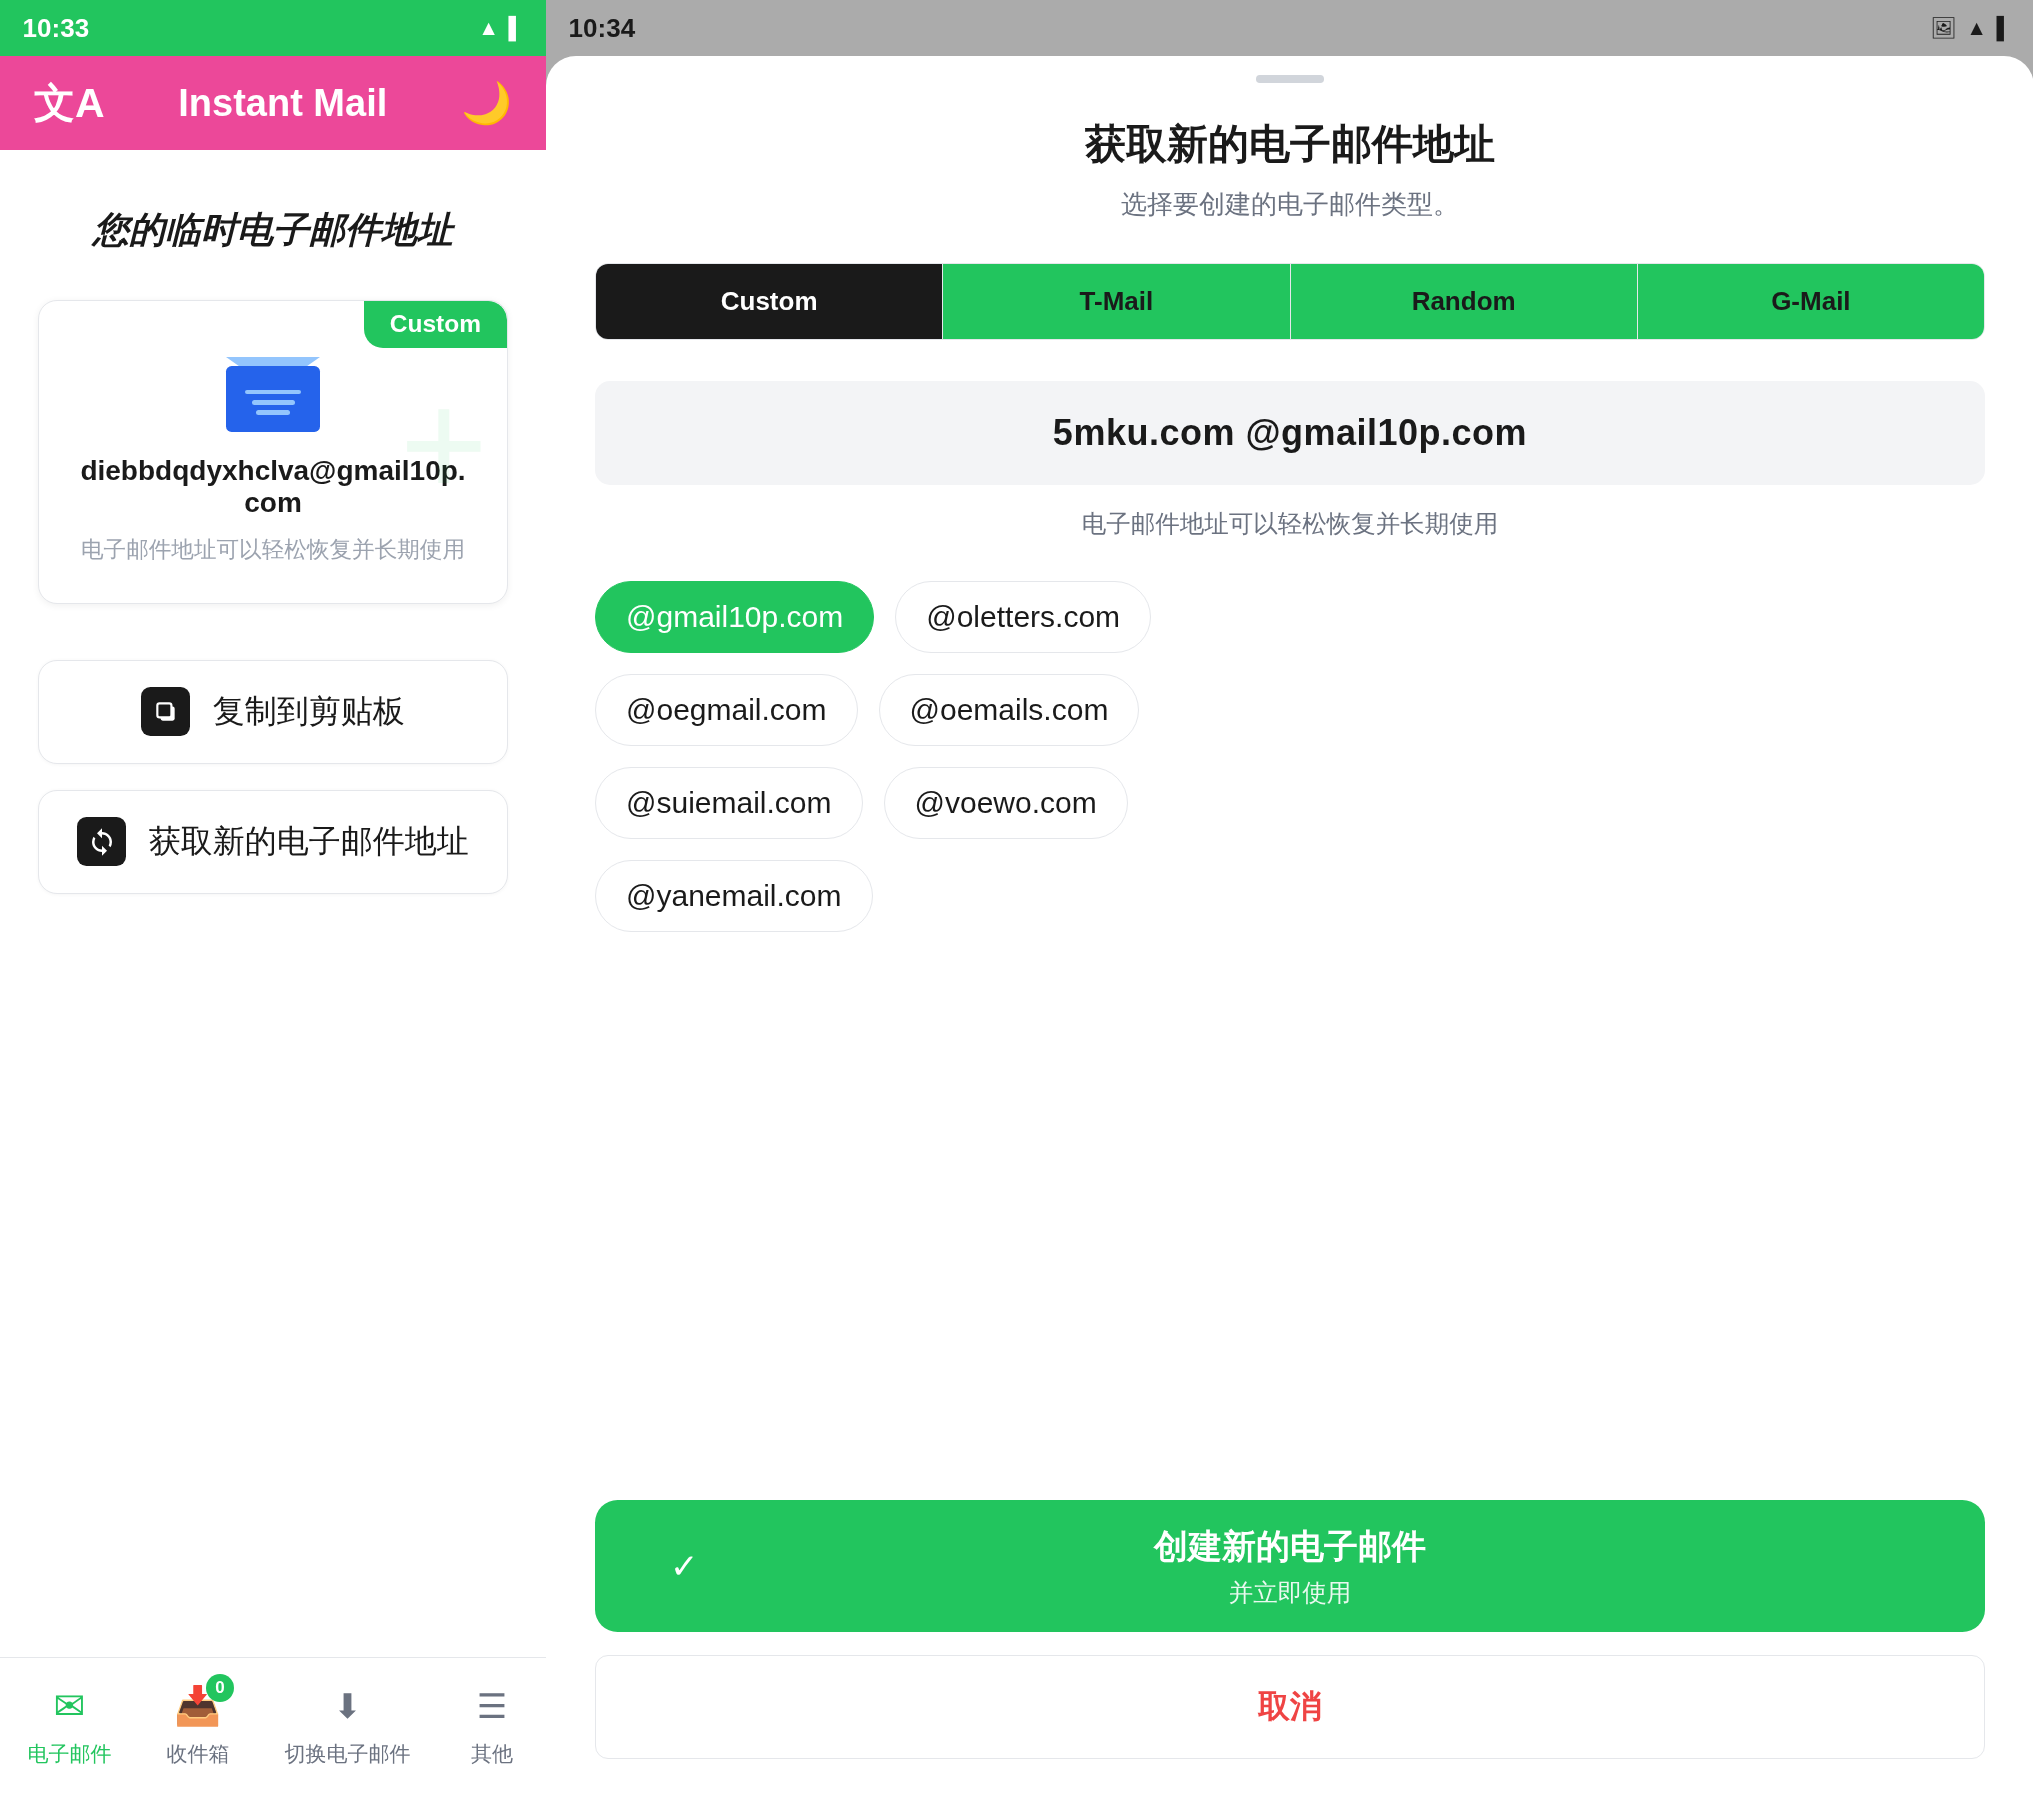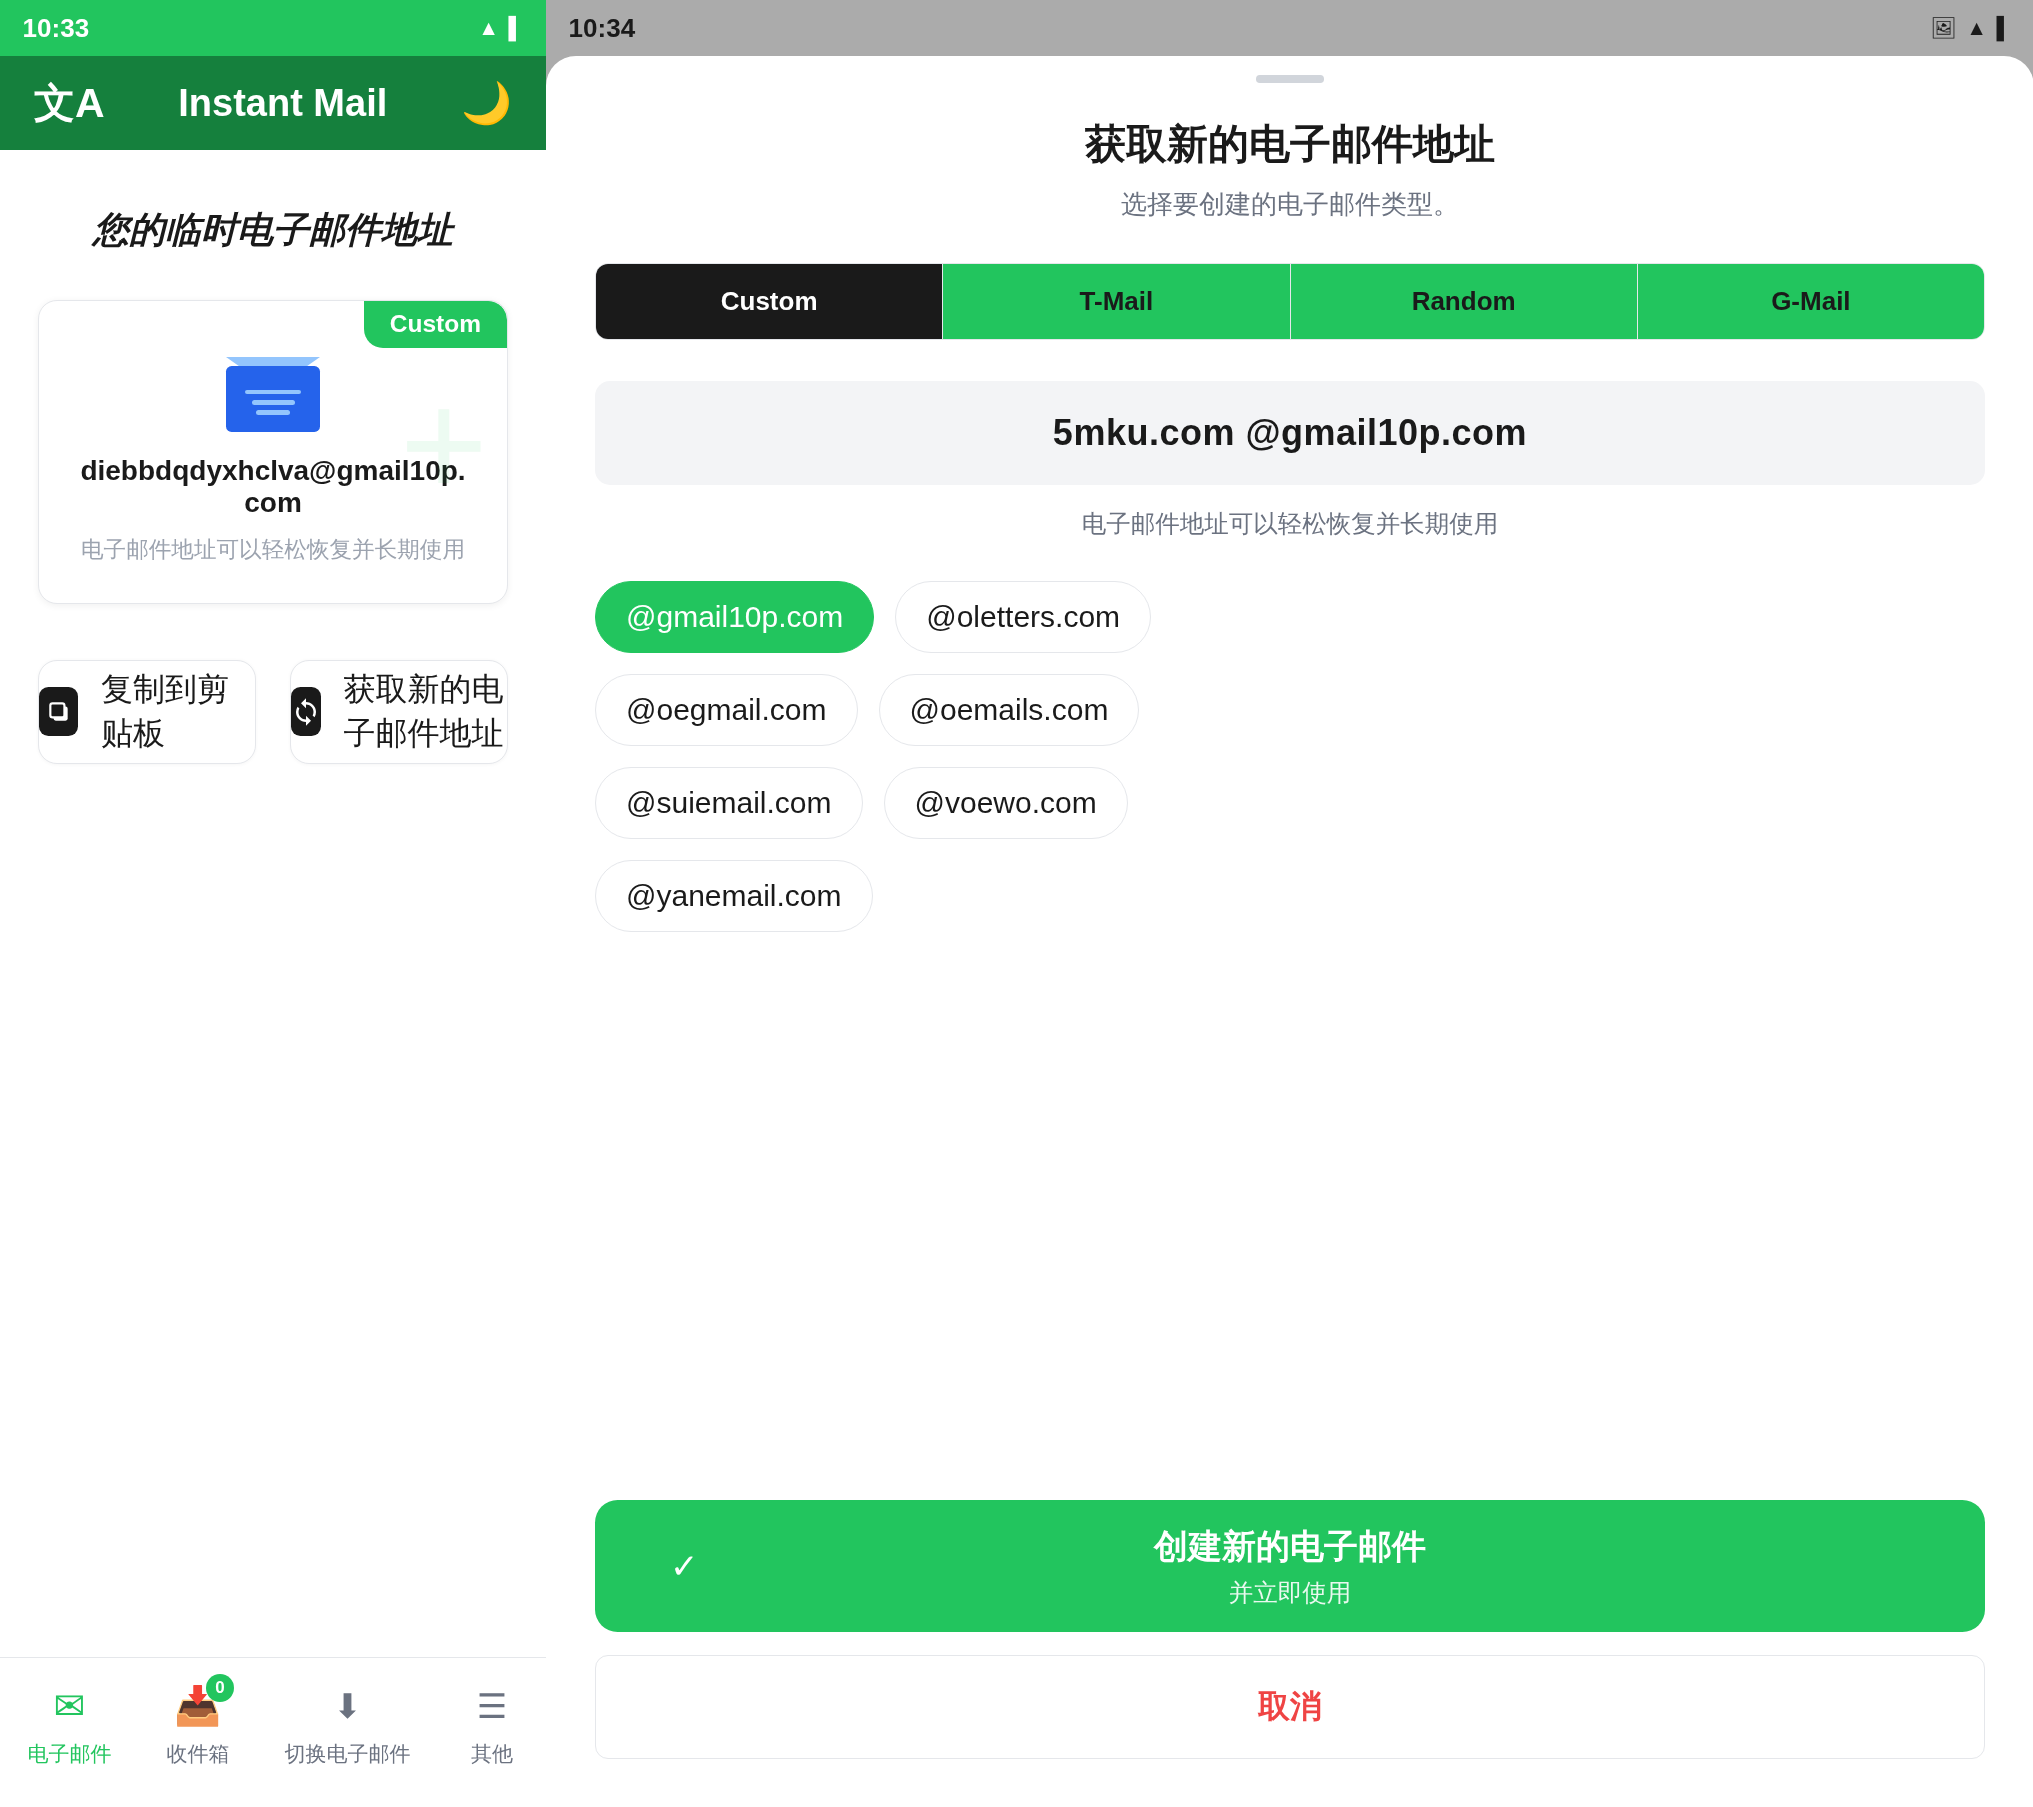--- a/index.html
+++ b/index.html
@@ -43,21 +43,21 @@
       gap: 9.4px;
     }
     .status-icon {
       color: #fff;
       font-size: 21px;
     }
 
     .app-header {
       width: 100%;
       height: 94px;
-      background: #15803d;
+      background: #ec4899;
       display: flex;
       align-items: center;
       justify-content: space-between;
       padding: 0 34px;
     }
     .app-header .translate-icon {
       font-size: 41px;
       color: #fff;
     }
     .app-header .app-title {
@@ -173,22 +173,22 @@
     }
     .email-subtitle {
       font-size: 22.6px;
       color: #9ca3af;
       text-align: center;
     }
 
     .action-buttons {
       width: 100%;
       display: flex;
-      flex-direction: row;
-      gap: 34px;
+      flex-direction: column;
+      gap: 26px;
       margin-top: 56px;
       align-items: center;
     }
     .action-btn {
       width: 100%;
       height: 104px;
       border: 1.4px solid #e5e7eb;
       border-radius: 19px;
       background: #fff;
       display: flex;

